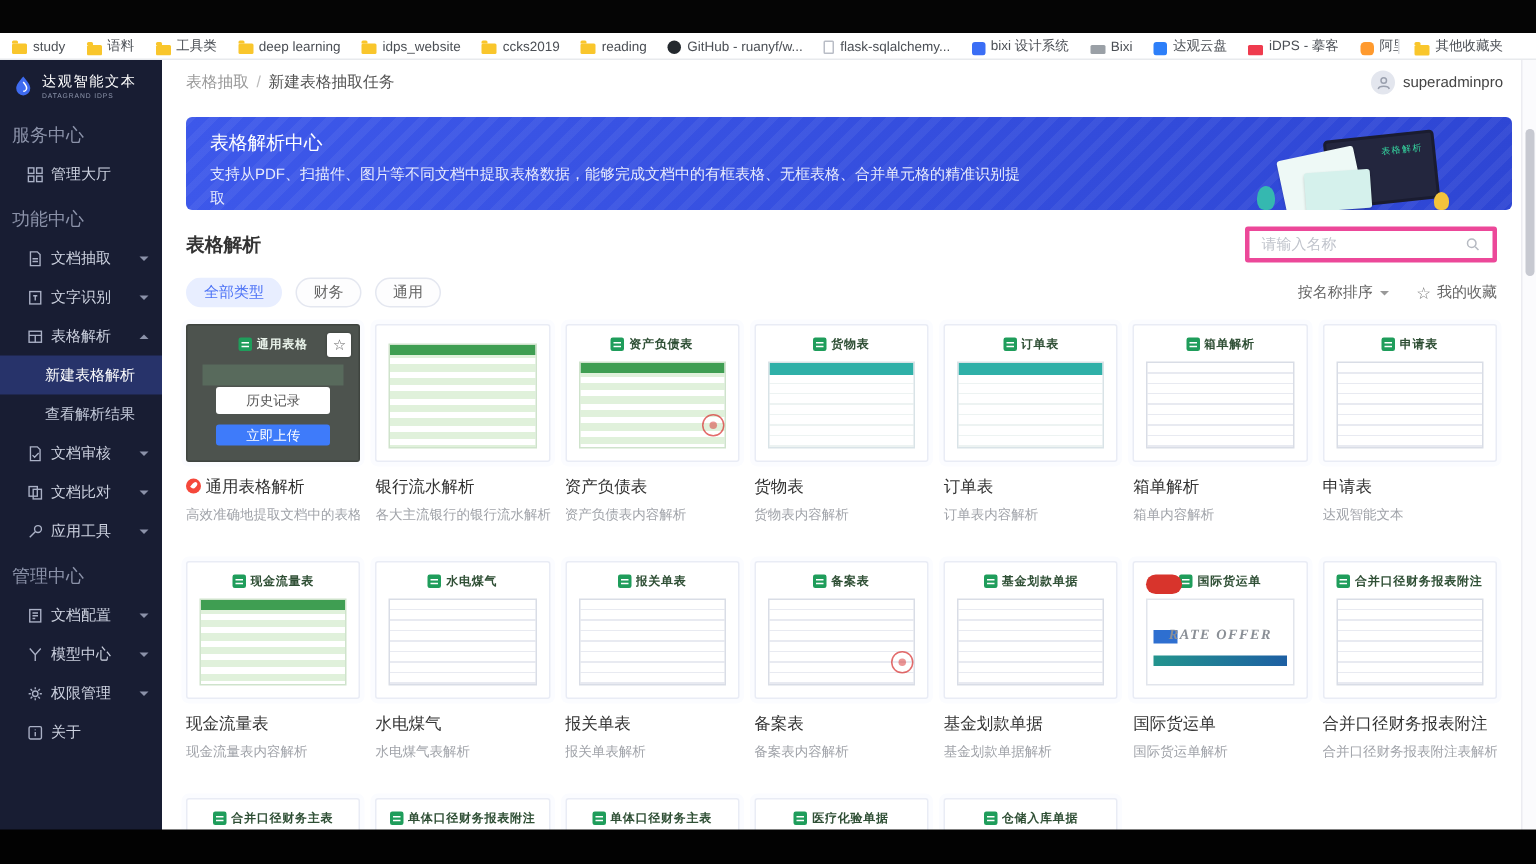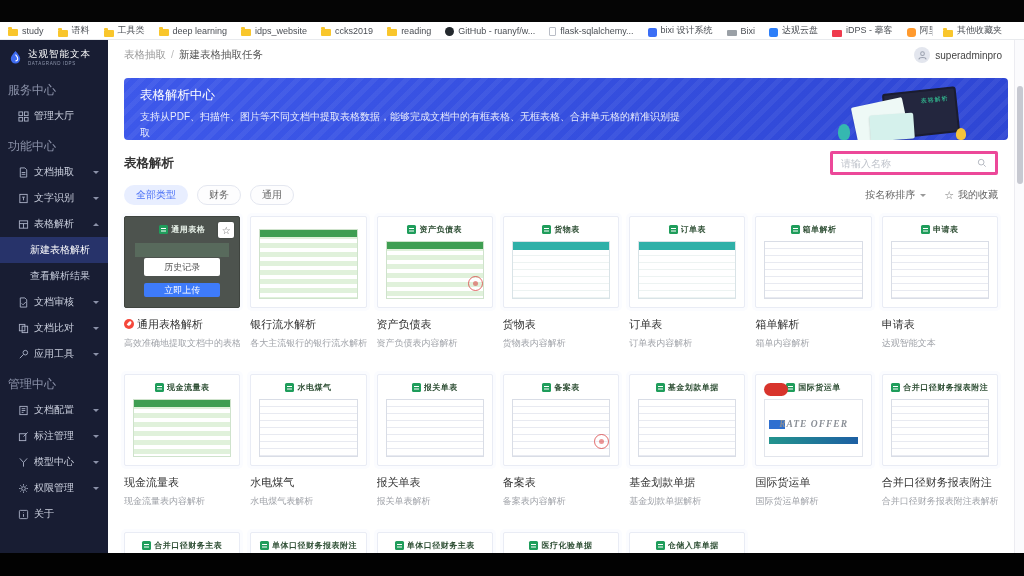--- a/index.html
+++ b/index.html
@@ -310,30 +310,20 @@
               <rect x="2" y="1.5" width="8" height="9"></rect>
               <path d="M4 4h4M4 6h4M4 8h2"></path>
             </svg>
           </span>
         <span class="nav-label">文档配置</span>
         <span class="chev down"></span>
       </div>
       <div class="nav-item">
         <span class="nav-ico">
             <svg viewBox="0 0 12 12" fill="none" stroke="currentColor">
-              <rect x="1.5" y="3" width="7" height="7.5"></rect>
-              <path d="M6 6l4.5-4.5"></path>
-            </svg>
-          </span>
-        <span class="nav-label">标注管理</span>
-        <span class="chev down"></span>
-      </div>
-      <div class="nav-item">
-        <span class="nav-ico">
-            <svg viewBox="0 0 12 12" fill="none" stroke="currentColor">
               <path d="M2 1.5l4 4.5 4-4.5M6 6v4.5"></path>
             </svg>
           </span>
         <span class="nav-label">模型中心</span>
         <span class="chev down"></span>
       </div>
       <div class="nav-item">
         <span class="nav-ico">
             <svg viewBox="0 0 12 12" fill="none" stroke="currentColor">
               <circle cx="6" cy="6" r="2"></circle>

